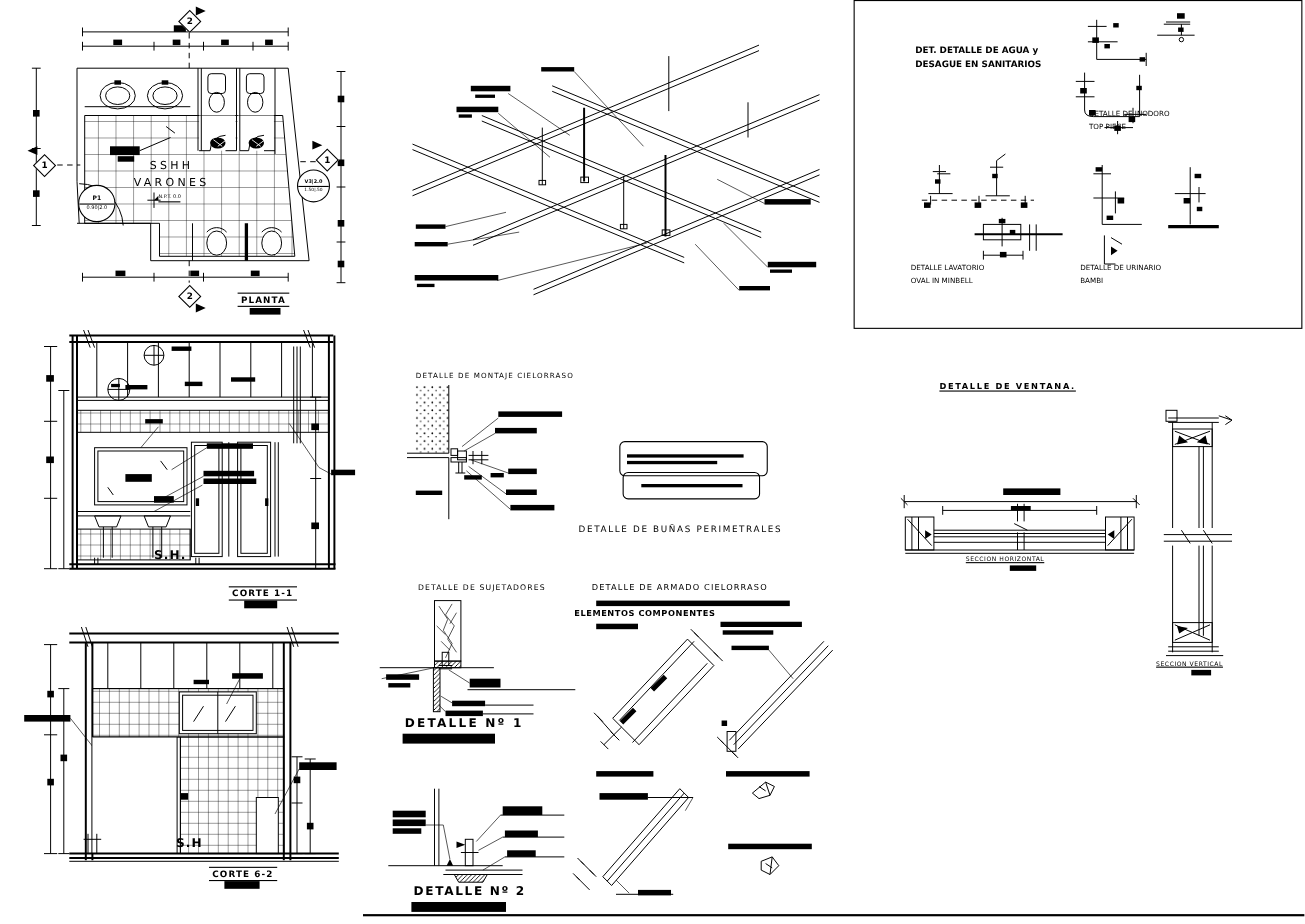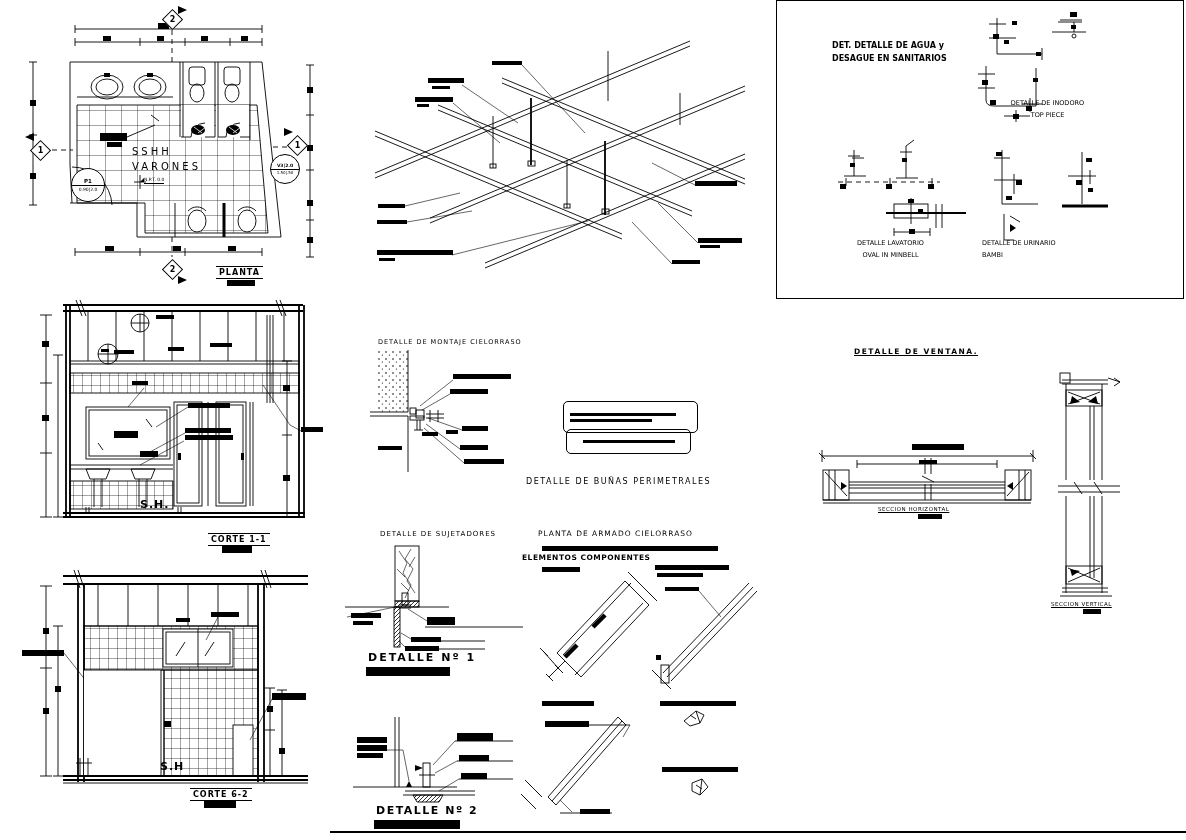--- a/index.html
+++ b/index.html
@@ -143,21 +143,21 @@
 <div class="flag" style="left:178px;top:276px"></div>
 <div class="dia" style="left:33px;top:143px">
     <span>1</span>
   </div>
 <div class="flag" style="left:25px;top:133px;transform:rotate(180deg)"></div>
 <div class="dia" style="left:290px;top:138px">
     <span>1</span>
   </div>
 <div class="flag" style="left:284px;top:128px"></div>
 
-<div class="cap" style="left:132px;top:144px;width:80px;font-size:10px;letter-spacing:3px;line-height:1.5">
+<div class="cap" style="left:116px;top:144px;width:80px;text-align:center;font-size:10px;letter-spacing:3px;line-height:1.5">
   <div>SSHH</div>
   <div>VARONES</div>
 </div>
 <div class="cap" style="left:144px;top:177px;font-size:4.5px;border-bottom:1px solid #000;padding-bottom:1px">N.P.T.  0.0</div>
 
 <div class="tagc" style="left:71px;top:168px;width:32px;height:32px">
   <div class="r1">P1</div>
   <div class="r2">0.90|2.0</div>
 </div>
 <div class="tagc" style="left:270px;top:154px;width:28px;height:28px">
@@ -391,21 +391,21 @@
     <rect class="f" x="66" y="94" width="30" height="5"></rect>
       <path d="M96,98 H140"></path>
     <rect class="f" x="60" y="103" width="34" height="5"></rect>
       <path d="M94,106 H140"></path>
     <path class="thin" d="M56,90 L66,96 M54,98 L60,104"></path>
   </g>
 </svg>
 <div class="cap h1" style="left:368px;top:651px;font-size:11px;letter-spacing:2px">DETALLE  Nº 1</div>
 <div class="bar" style="left:366px;top:667px;width:84px;height:9px"></div>
 
-<div class="cap" style="left:538px;top:529px;font-size:7.5px;letter-spacing:1px">PLANTA DE ARMADO CIELORRASO</div>
+<div class="cap" style="left:538px;top:529px;font-size:7.5px;letter-spacing:1px">DETALLE DE ARMADO CIELORRASO</div>
 <div class="bar" style="left:542px;top:546px;width:176px;height:5px"></div>
 <div class="cap h1" style="left:522px;top:553px;font-size:7.5px;letter-spacing:.5px">ELEMENTOS COMPONENTES</div>
 <div class="bar" style="left:542px;top:567px;width:38px;height:5px"></div>
 <svg class="draw" style="left:535px;top:565px" width="230" height="125" viewBox="0 0 230 125">
   <g>
     <polygon points="22,88 90,16 114,40 46,112"></polygon>
     <path d="M28,90 L96,18 M108,38 L40,110"></path>
     <path class="s4" d="M58,62 L70,50 M30,92 L42,80"></path>
     <path d="M8,86 L24,104 M5,83 l8,8 M20,100 l8,8 M14,112 L30,96 M11,109 l7,7"></path>
     <path d="M96,10 L118,32 M93,7 l7,7 M114,28 l8,8"></path>
@@ -525,25 +525,25 @@
       <rect class="f" x="216" y="188" width="6" height="4"></rect>
     <path d="M292,144 V196 M278,168 H306 M300,162 V176"></path>
       <path class="s3" d="M272,198 H318"></path>
     <rect class="f" x="296" y="150" width="6" height="4"></rect>
       <rect class="f" x="286" y="172" width="6" height="5"></rect>
       <rect class="f" x="298" y="180" width="5" height="4"></rect>
     <path d="M214,206 V232 M214,232 H224 M220,208 L230,214"></path>
       <path class="f" d="M220,216 l6,4 l-6,4 z"></path>
   </g>
 </svg>
-<div class="cap" style="left:990px;top:98px;width:115px;text-align:center;font-size:6.5px;line-height:1.8">
+<div class="cap" style="left:990px;top:98px;width:115px;text-align:left;font-size:6.5px;line-height:1.8">
   <div>DETALLE DE INODORO</div>
   <div>TOP PIECE</div>
 </div>
-<div class="cap" style="left:828px;top:238px;width:125px;text-align:center;font-size:6.5px;line-height:1.8">
+<div class="cap" style="left:828px;top:238px;width:125px;font-size:6.5px;line-height:1.8">
   <div>DETALLE LAVATORIO</div>
   <div>OVAL IN MINBELL</div>
 </div>
 <div class="cap" style="left:982px;top:238px;width:120px;text-align:left;font-size:6.5px;line-height:1.8">
   <div>DETALLE DE URINARIO</div>
   <div>BAMBI</div>
 </div>
 
 <div class="cap h1" style="left:854px;top:347px;font-size:7.5px;letter-spacing:1.5px;text-decoration:underline">DETALLE DE VENTANA.</div>
 <svg class="draw" style="left:815px;top:440px" width="225" height="70" viewBox="0 0 225 70">

